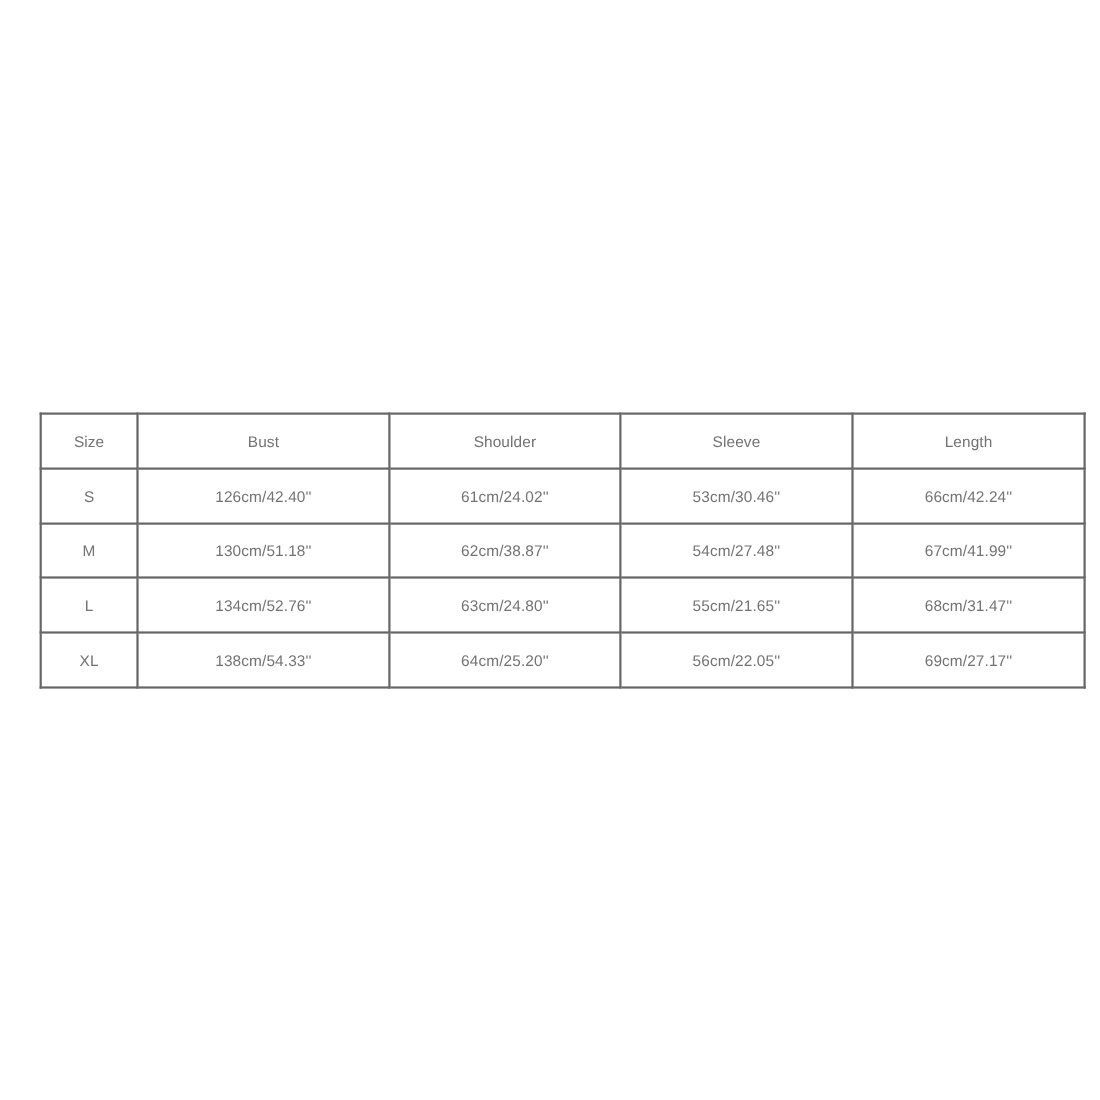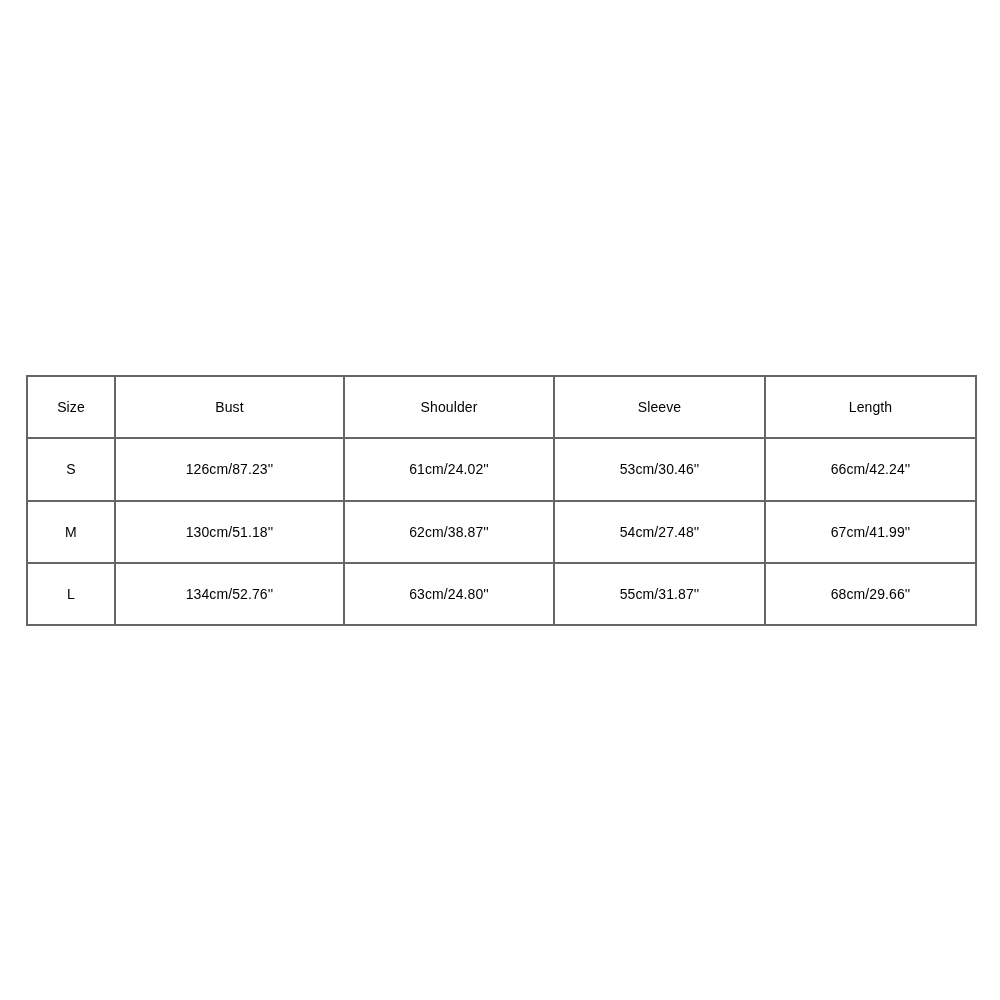--- a/index.html
+++ b/index.html
@@ -5,29 +5,29 @@
     html, body {
       margin: 0;
       padding: 0;
       width: 1000px;
       height: 1000px;
       background: #ffffff;
       overflow: hidden;
     }
     .size-chart {
       position: absolute;
-      left: 26px;
+      left: 36px;
       top: 375px;
       width: 949px;
       height: 251px;
       border-collapse: collapse;
       table-layout: fixed;
       font-family: "Liberation Sans", sans-serif;
       font-size: 14px;
-      color: #000000;
+      color: #737373;
     }
     .size-chart td {
       border: 2px solid #666666;
       text-align: center;
       vertical-align: middle;
       height: 46px;
       padding: 0;
       font-weight: normal;
       letter-spacing: 0.1px;
     }
@@ -46,33 +46,40 @@
   <tbody>
       <tr>
     <td>Size</td>
     <td>Bust</td>
     <td>Shoulder</td>
     <td>Sleeve</td>
     <td>Length</td>
   </tr>
   <tr>
     <td>S</td>
-    <td>126cm/87.23''</td>
+    <td>126cm/42.40''</td>
     <td>61cm/24.02''</td>
     <td>53cm/30.46''</td>
     <td>66cm/42.24''</td>
   </tr>
   <tr>
     <td>M</td>
     <td>130cm/51.18''</td>
     <td>62cm/38.87''</td>
     <td>54cm/27.48''</td>
     <td>67cm/41.99''</td>
   </tr>
   <tr>
     <td>L</td>
     <td>134cm/52.76''</td>
     <td>63cm/24.80''</td>
-    <td>55cm/31.87''</td>
-    <td>68cm/29.66''</td>
+    <td>55cm/21.65''</td>
+    <td>68cm/31.47''</td>
+  </tr>
+  <tr>
+    <td>XL</td>
+    <td>138cm/54.33''</td>
+    <td>64cm/25.20''</td>
+    <td>56cm/22.05''</td>
+    <td>69cm/27.17''</td>
   </tr>
 </tbody>
   </table>
 
 </body></html>

